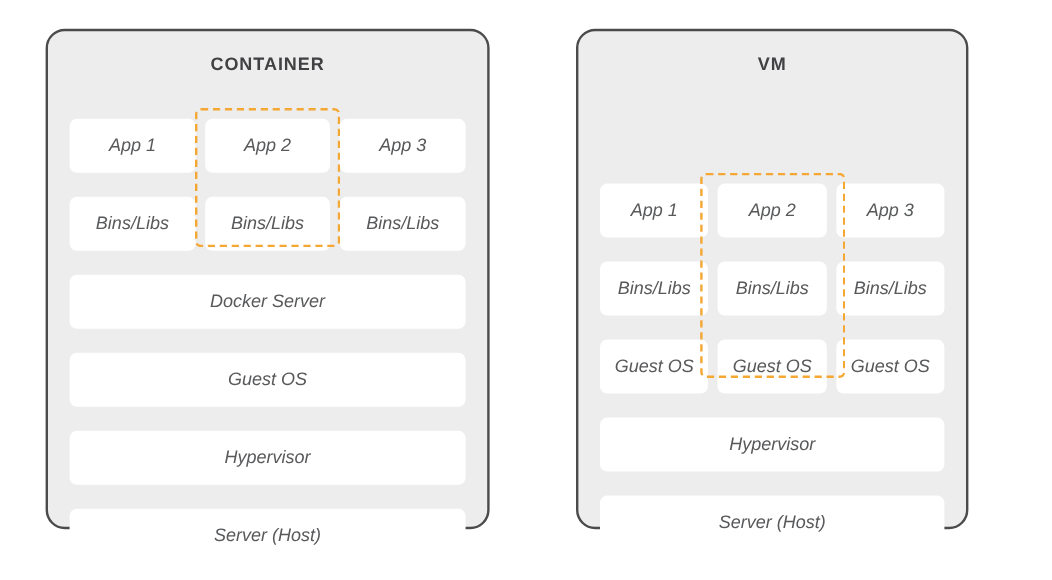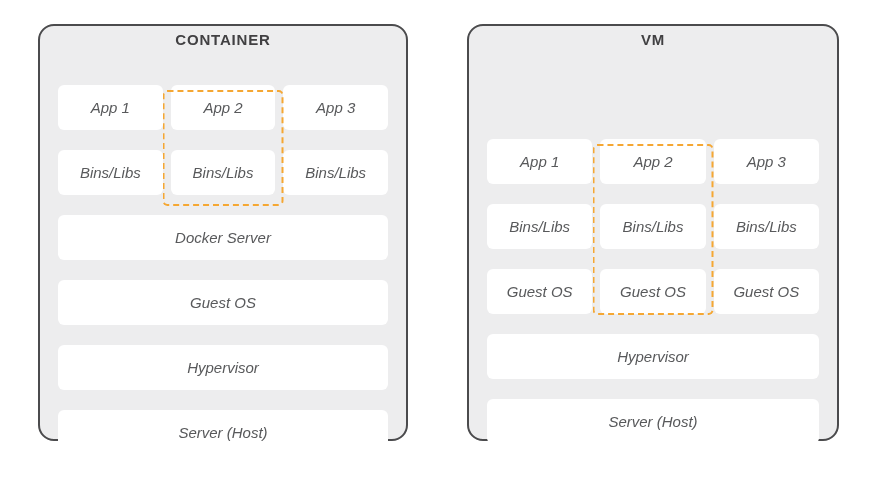--- a/index.html
+++ b/index.html
@@ -21,23 +21,23 @@
   .panel{
     position:absolute;
     top:24px;
     width:370px;
     height:417px;
     background:var(--panel-bg);
     border:2.5px solid var(--panel-border);
     border-radius:16px;
   }
   .panel.left{left:38px;}
-  .panel.right{left:467px;width:372px;}
+  .panel.right{left:480px;width:327px;}
   .panel-title{
-    padding-top:5px;
+    padding-top:19px;
     text-align:center;
     font-size:15px;
     font-weight:bold;
     letter-spacing:0.8px;
     color:var(--title-text);
   }
   .rows{
     display:flex;
     flex-direction:column;
     gap:20px;

